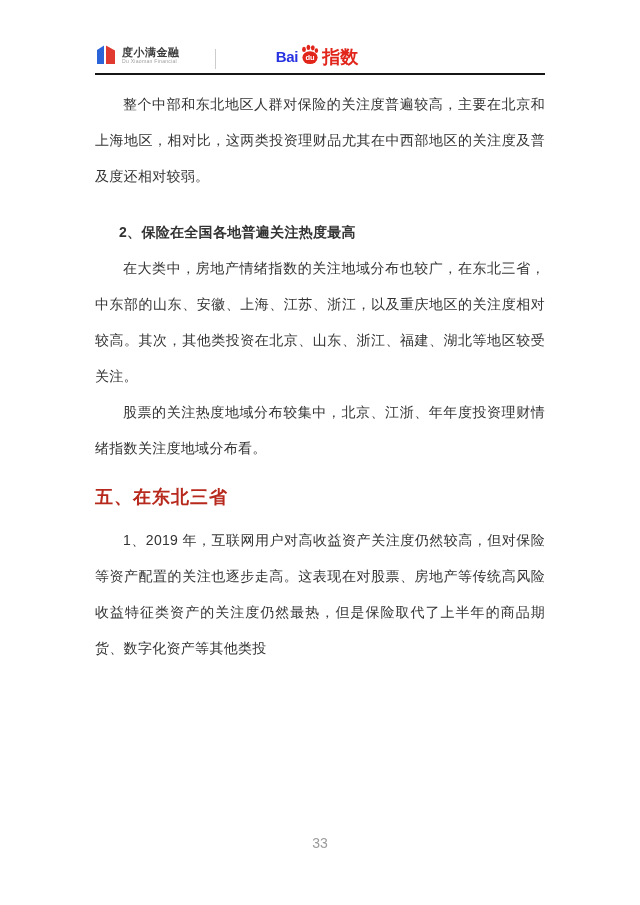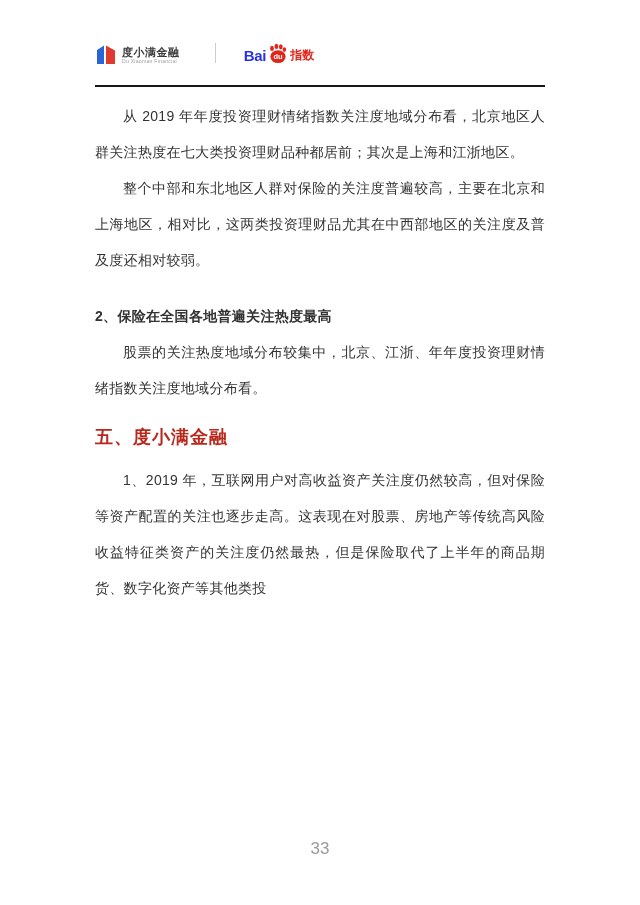--- a/index.html
+++ b/index.html
@@ -16,65 +16,66 @@
   .content-col {
     position: absolute;
     left: 95px;
     width: 450px;
     top: 0;
   }
   
   .header {
     padding-top: 43px;
     border-bottom: 2px solid #161616;
-    padding-bottom: 16px;
+    padding-bottom: 4px;
     display: flex;
-    align-items: flex-start;
+    align-items: flex-end;
     gap: 24px;
   }
   .dxm-logo { display: flex; align-items: center; gap: 5px; }
   .dxm-text { display: flex; flex-direction: column; line-height: 1.05; }
   .dxm-name { font-size: 11px; font-weight: bold; color: #3c3c3c; letter-spacing: 0.5px; }
   .dxm-sub  { font-size: 6px; color: #a0a0a0; transform: scale(0.85); transform-origin: left top; letter-spacing: 0.3px; }
   .logo-divider { width: 1px; height: 20px; background: #cccccc; margin: 0 4px; }
-  .baidu-logo { display: flex; align-items: center; gap: 1px; }
+  .baidu-logo { display: flex; align-items: center; gap: 1px; margin-left: 32px; }
   .baidu-bai { font-size: 15px; font-weight: bold; letter-spacing: -0.3px; }
-  .baidu-suffix { font-size: 12px; font-weight: bold; margin-left: 1px; }
+  .baidu-suffix { font-size: 18px; font-weight: bold; margin-left: 1px; }
   
   .doc-body {
     margin-top: 11px;
     color: #333333;
     font-size: 14px;
     line-height: 36px;
     text-align: justify;
     letter-spacing: 0.3px;
   }
   .para { text-indent: 2em; }
   .sub-heading {
     font-size: 14px;
     font-weight: bold;
     color: #333333;
     margin-top: 20px;
     line-height: 36px;
+    margin-left: 24px;
   }
   .section-heading {
     font-size: 18px;
     font-weight: bold;
     line-height: 30px;
     margin-top: 16px;
     margin-bottom: 10px;
     letter-spacing: 1px;
   }
   
   .page-number {
     position: absolute;
     left: 0; right: 0;
-    bottom: 46px;
+    bottom: 54px;
     text-align: center;
-    font-size: 17px;
+    font-size: 14px;
     color: #9b9b9b;
   }
 </style>
 </head>
 <body>
 
 <div class="page">
   <div class="content-col">
 
     <div class="header">
@@ -101,24 +102,24 @@
             <ellipse cx="17.4" cy="6.6" rx="1.7" ry="2.3" fill="#e1251b"></ellipse>
             <ellipse cx="11" cy="13.6" rx="7.6" ry="6.4" fill="#e1251b"></ellipse>
             <text x="11" y="16.4" text-anchor="middle" font-size="7.5" font-weight="bold" fill="#ffffff" font-family="Liberation Sans, sans-serif">du</text>
           </svg>
         </span>
         <span class="baidu-suffix" style="color:#e1251b;">指数</span>
       </div>
     </div>
 
     <div class="doc-body">
-      <p class="para">从 2019 年年度投资理财情绪指数关注度地域分布看，北京地区人群关注热度在七大类投资理财品种都居前；其次是上海和江浙地区。</p>
       <p class="para">整个中部和东北地区人群对保险的关注度普遍较高，主要在北京和上海地区，相对比，这两类投资理财品尤其在中西部地区的关注度及普及度还相对较弱。</p>
       <h3 class="sub-heading">2、保险在全国各地普遍关注热度最高</h3>
+      <p class="para">在大类中，房地产情绪指数的关注地域分布也较广，在东北三省，中东部的山东、安徽、上海、江苏、浙江，以及重庆地区的关注度相对较高。其次，其他类投资在北京、山东、浙江、福建、湖北等地区较受关注。</p>
       <p class="para">股票的关注热度地域分布较集中，北京、江浙、年年度投资理财情绪指数关注度地域分布看。</p>
-      <h2 class="section-heading" style="color:#b8291d;">五、度小满金融</h2>
+      <h2 class="section-heading" style="color:#b8291d;">五、在东北三省</h2>
       <p class="para">1、2019 年，互联网用户对高收益资产关注度仍然较高，但对保险等资产配置的关注也逐步走高。这表现在对股票、房地产等传统高风险收益特征类资产的关注度仍然最热，但是保险取代了上半年的商品期货、数字化资产等其他类投</p>
     </div>
 
   </div>
 
   <div class="page-number">33</div>
 </div>
 
 </body></html>

